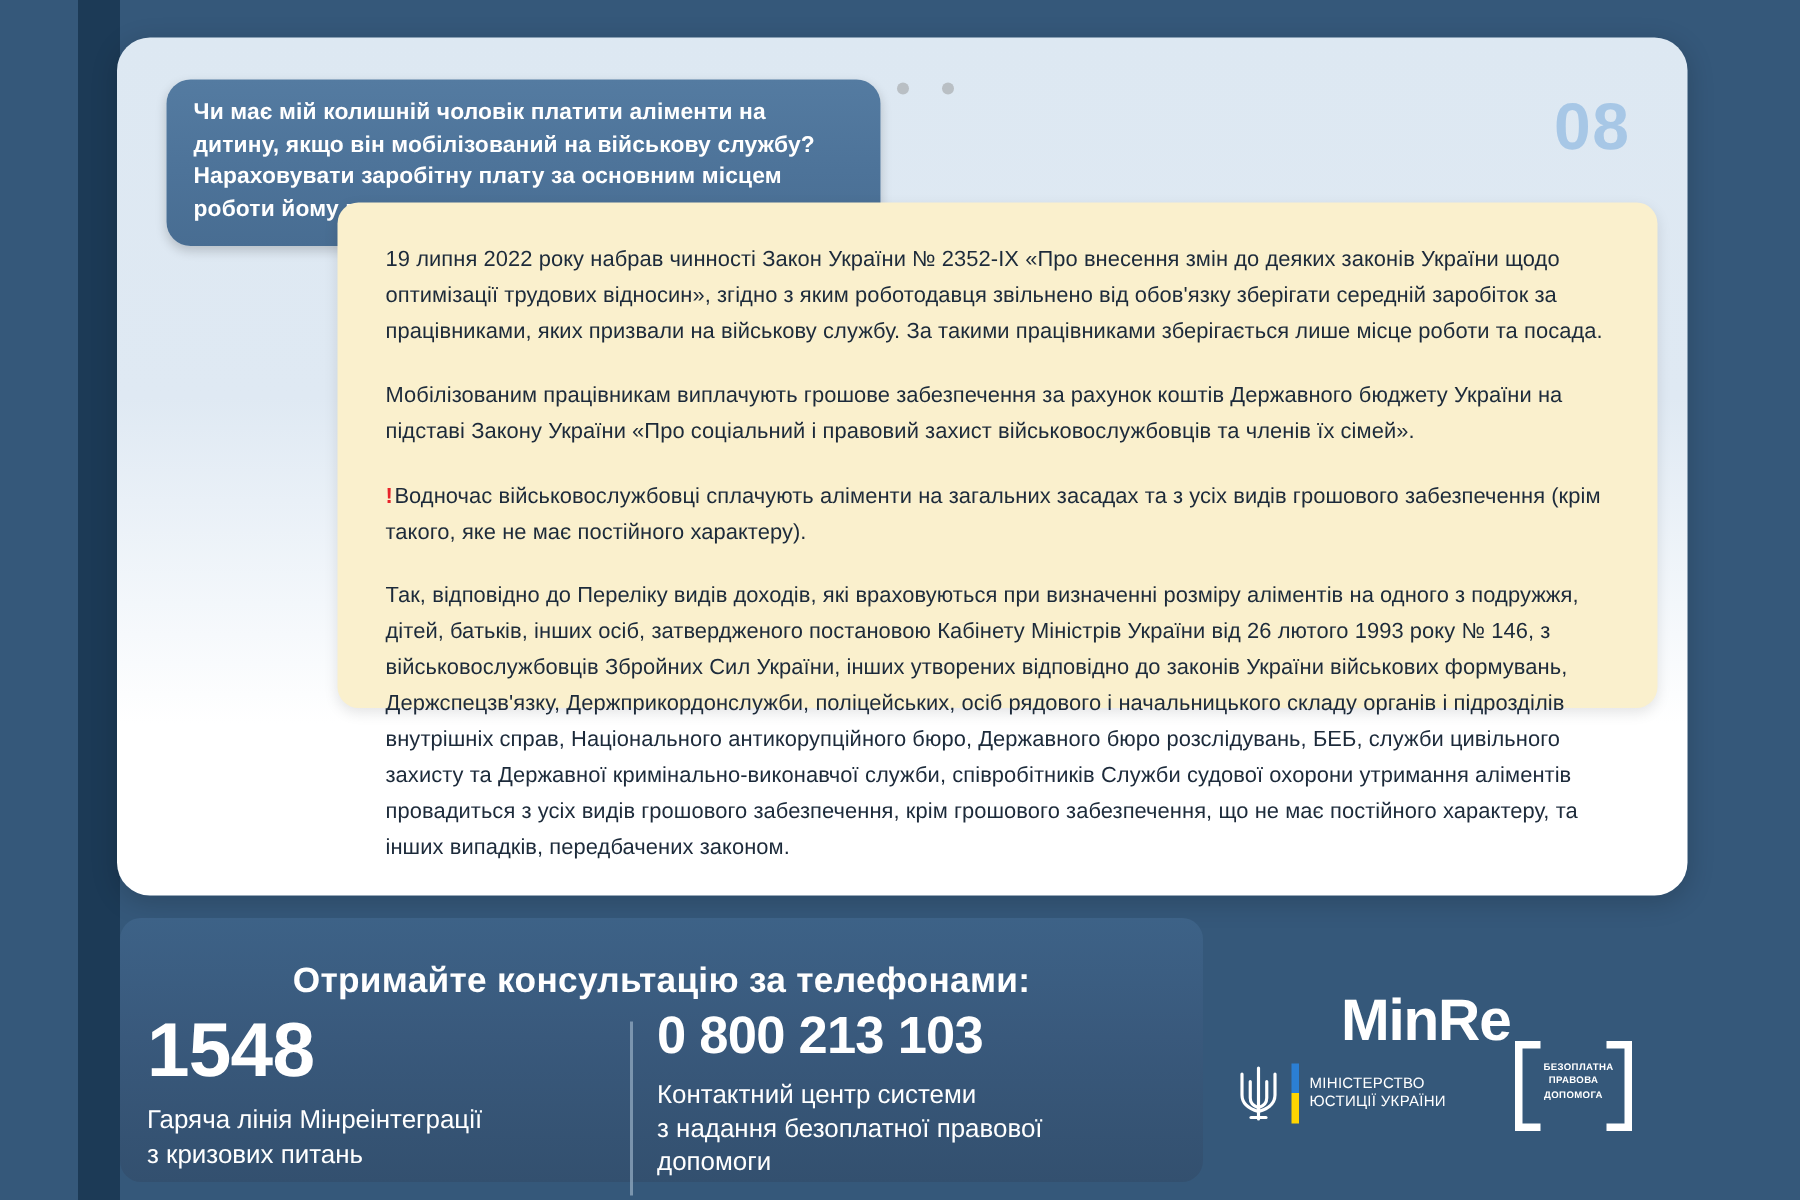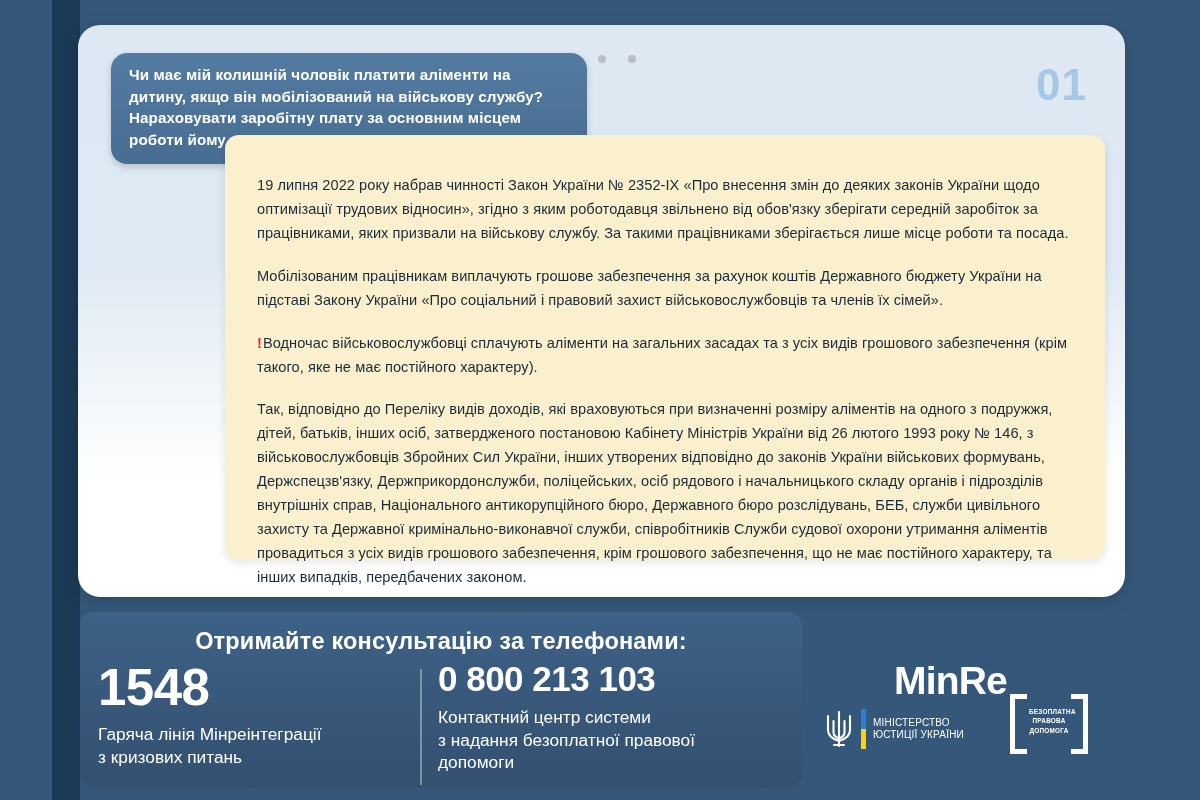--- a/index.html
+++ b/index.html
@@ -96,24 +96,24 @@
     letter-spacing: 0.1px;
     box-shadow: 0 3px 7px rgba(0,0,0,0.18);
   }
 
   
   .answer-panel {
     position: absolute;
     left: 147px;
     top: 110px;
     width: 880px;
-    height: 425px;
+    height: 337px;
     background: #faf0cd;
     border-radius: 14px;
-    padding: 39px 30px 20px 32px;
+    padding: 27px 30px 20px 32px;
     box-shadow: 0 3px 9px rgba(0,0,0,0.10);
   }
   .answer-panel p {
     color: #1c2a3a;
     font-size: 14.6px;
     line-height: 1.64;
     letter-spacing: 0.05px;
     margin-bottom: 19px;
   }
   .answer-panel p:last-child { margin-bottom: 0; }
@@ -125,21 +125,21 @@
 
   
   .phones-panel {
     position: absolute;
     left: 80px;
     top: 612px;
     width: 722px;
     height: 176px;
     background: linear-gradient(to bottom, #3d6287 0%, #39597c 45%, #33506f 100%);
     border-radius: 14px;
-    padding-top: 10px;
+    padding-top: 22px;
   }
   .phones-title {
     text-align: center;
     color: #ffffff;
     font-size: 23.5px;
     font-weight: 700;
     letter-spacing: 0.2px;
     margin-top: 6px;
   }
   .phones-row {
@@ -255,21 +255,21 @@
 <div class="bg-right-band"></div>
 
 <div class="card">
 
   <div class="dots">
     <span class="dot"></span>
     <span class="dot"></span>
     <span class="dot"></span>
   </div>
 
-  <div class="step-number">01</div>
+  <div class="step-number">08</div>
 
   <div class="question-bubble">Чи має мій колишній чоловік платити аліменти на дитину, якщо він мобілізований на військову службу? Нараховувати заробітну плату за основним місцем роботи йому припинили.</div>
 
   <div class="answer-panel">
     <p>19 липня 2022 року набрав чинності Закон України № 2352-IX «Про внесення змін до деяких законів України щодо оптимізації трудових відносин», згідно з яким роботодавця звільнено від обов'язку зберігати середній заробіток за працівниками, яких призвали на військову службу. За такими працівниками зберігається лише місце роботи та посада.</p>
     <p>Мобілізованим працівникам виплачують грошове забезпечення за рахунок коштів Державного бюджету України на підставі Закону України «Про соціальний і правовий захист військовослужбовців та членів їх сімей».</p>
     <p><span class="warn-mark">!</span><span>Водночас військовослужбовці сплачують аліменти на загальних засадах та з усіх видів грошового забезпечення (крім такого, яке не має постійного характеру).</span></p>
     <p>Так, відповідно до Переліку видів доходів, які враховуються при визначенні розміру аліментів на одного з подружжя, дітей, батьків, інших осіб, затвердженого постановою Кабінету Міністрів України від 26 лютого 1993 року № 146, з військовослужбовців Збройних Сил України, інших утворених відповідно до законів України військових формувань, Держспецзв'язку, Держприкордонслужби, поліцейських, осіб рядового і начальницького складу органів і підрозділів внутрішніх справ, Національного антикорупційного бюро, Державного бюро розслідувань, БЕБ, служби цивільного захисту та Державної кримінально-виконавчої служби, співробітників Служби судової охорони утримання аліментів провадиться з усіх видів грошового забезпечення, крім грошового забезпечення, що не має постійного характеру, та інших випадків, передбачених законом.</p>
   </div>
 

